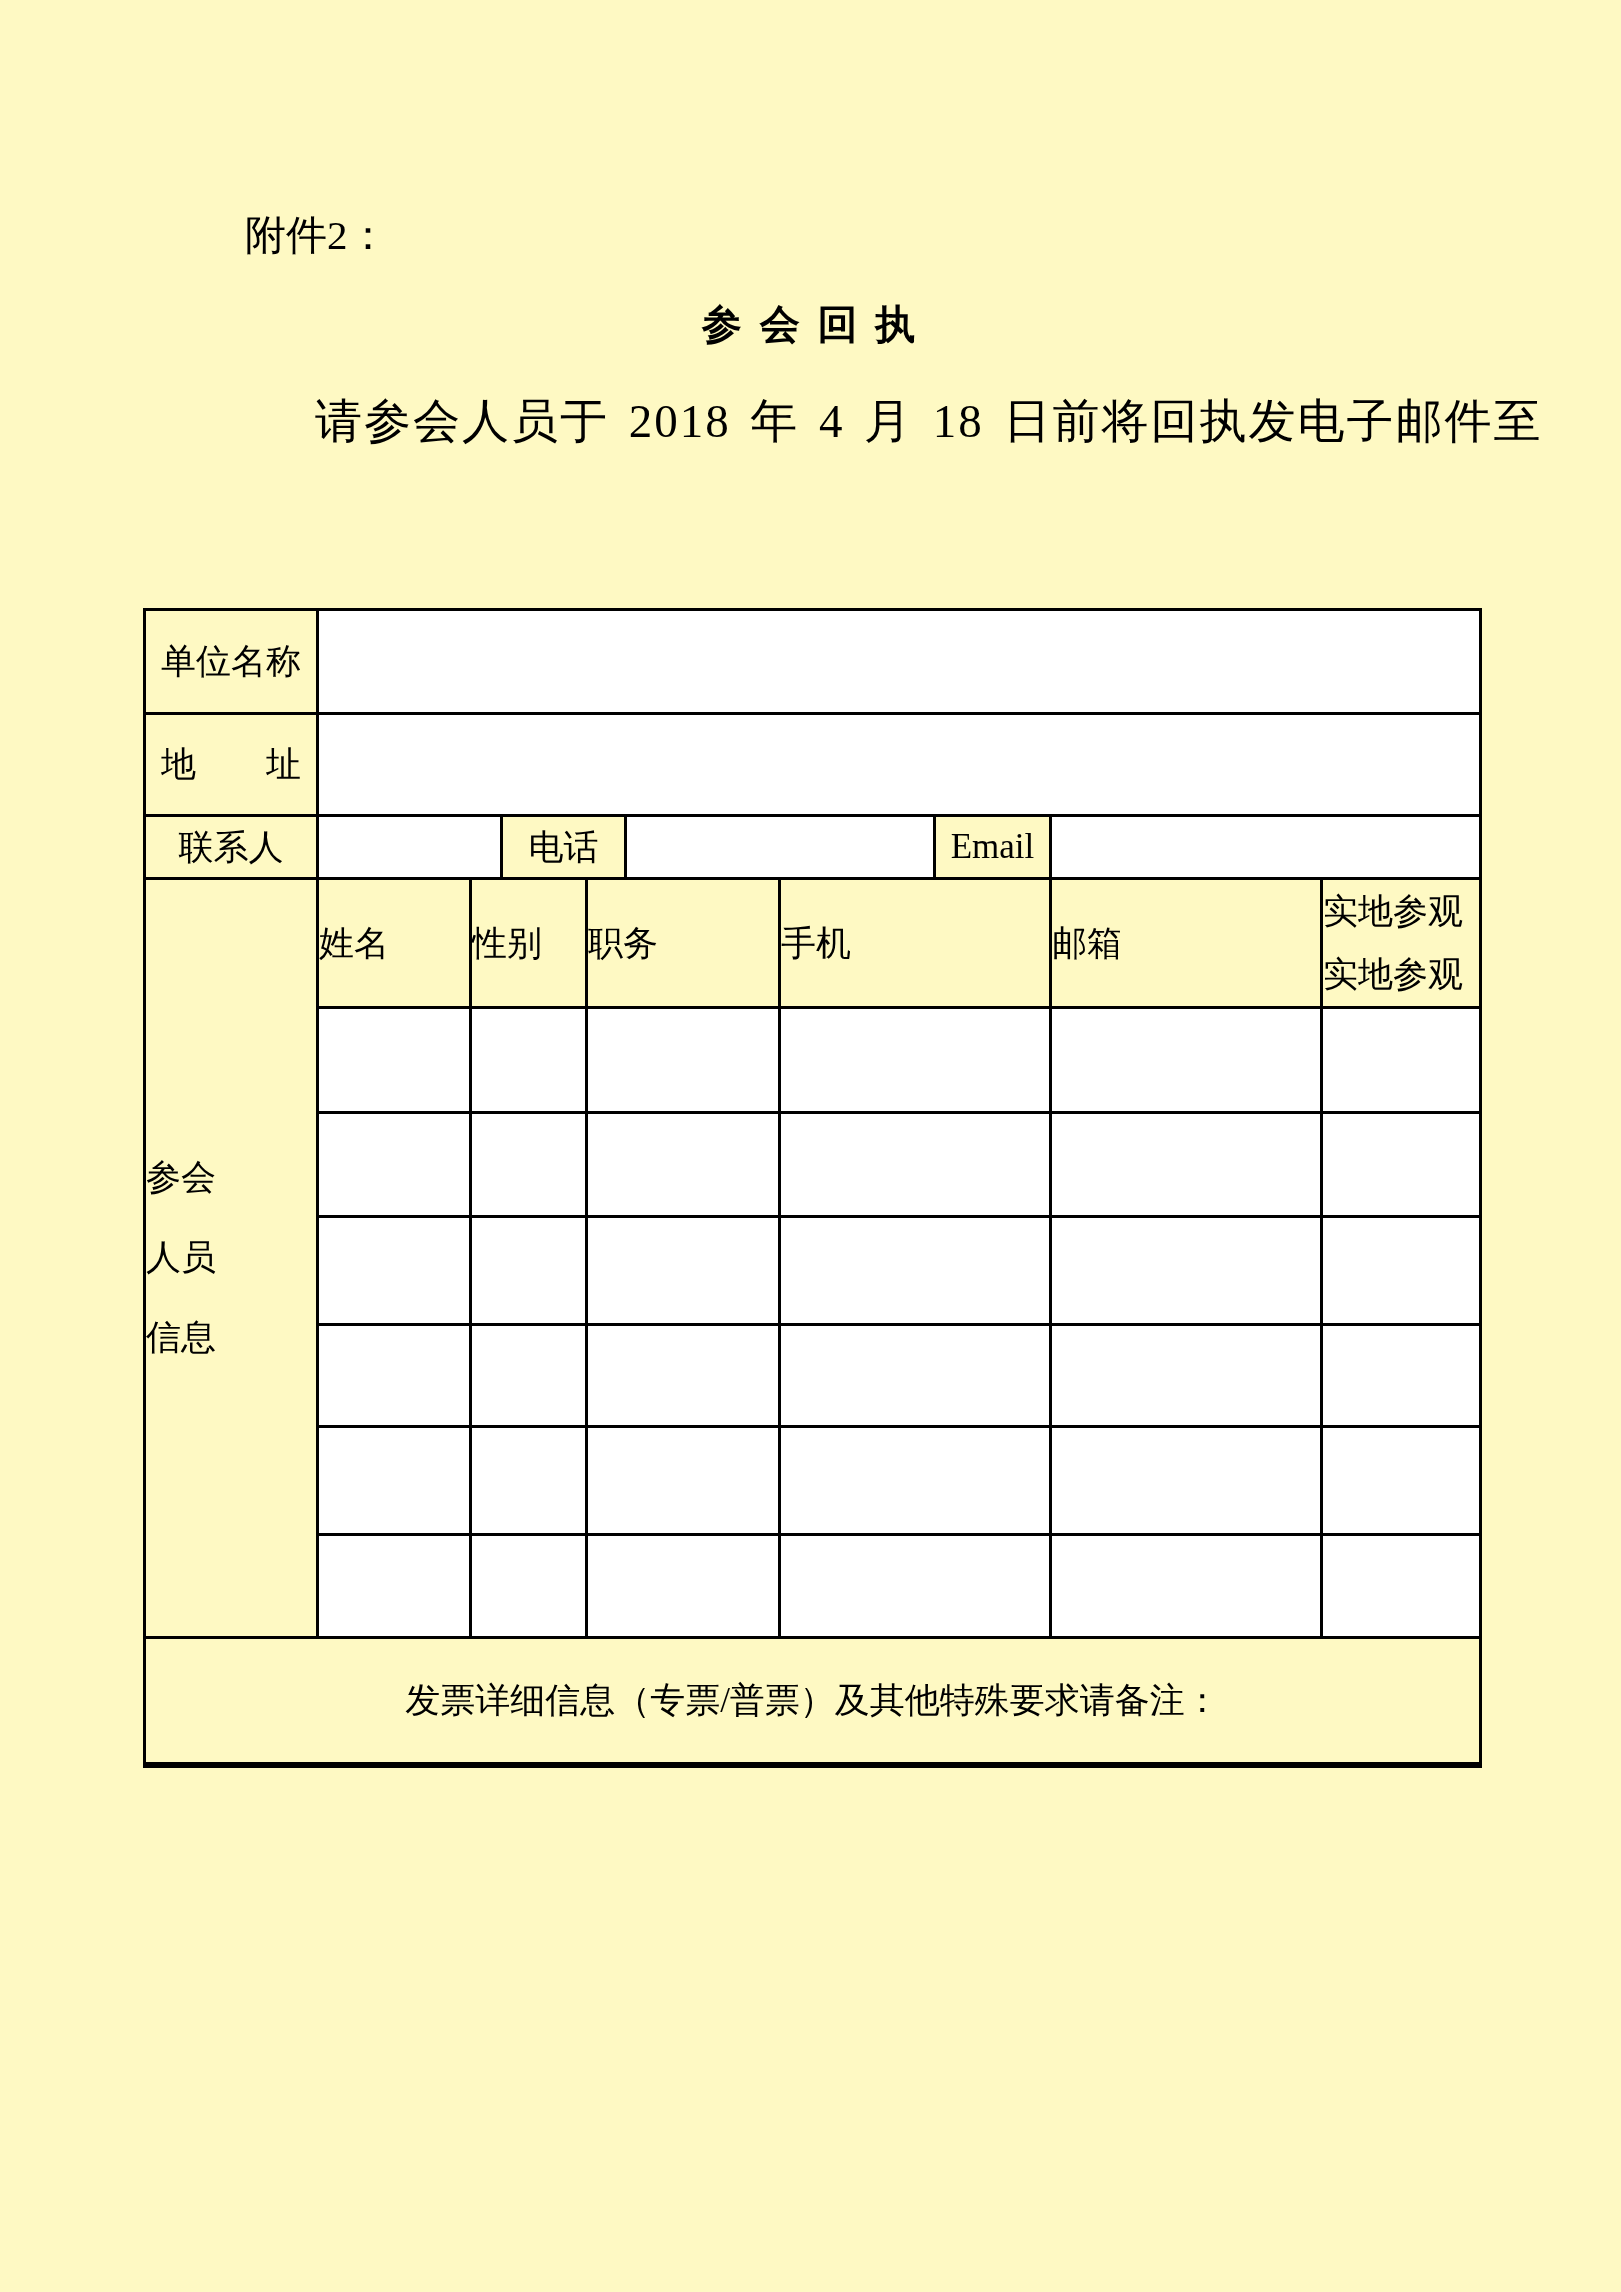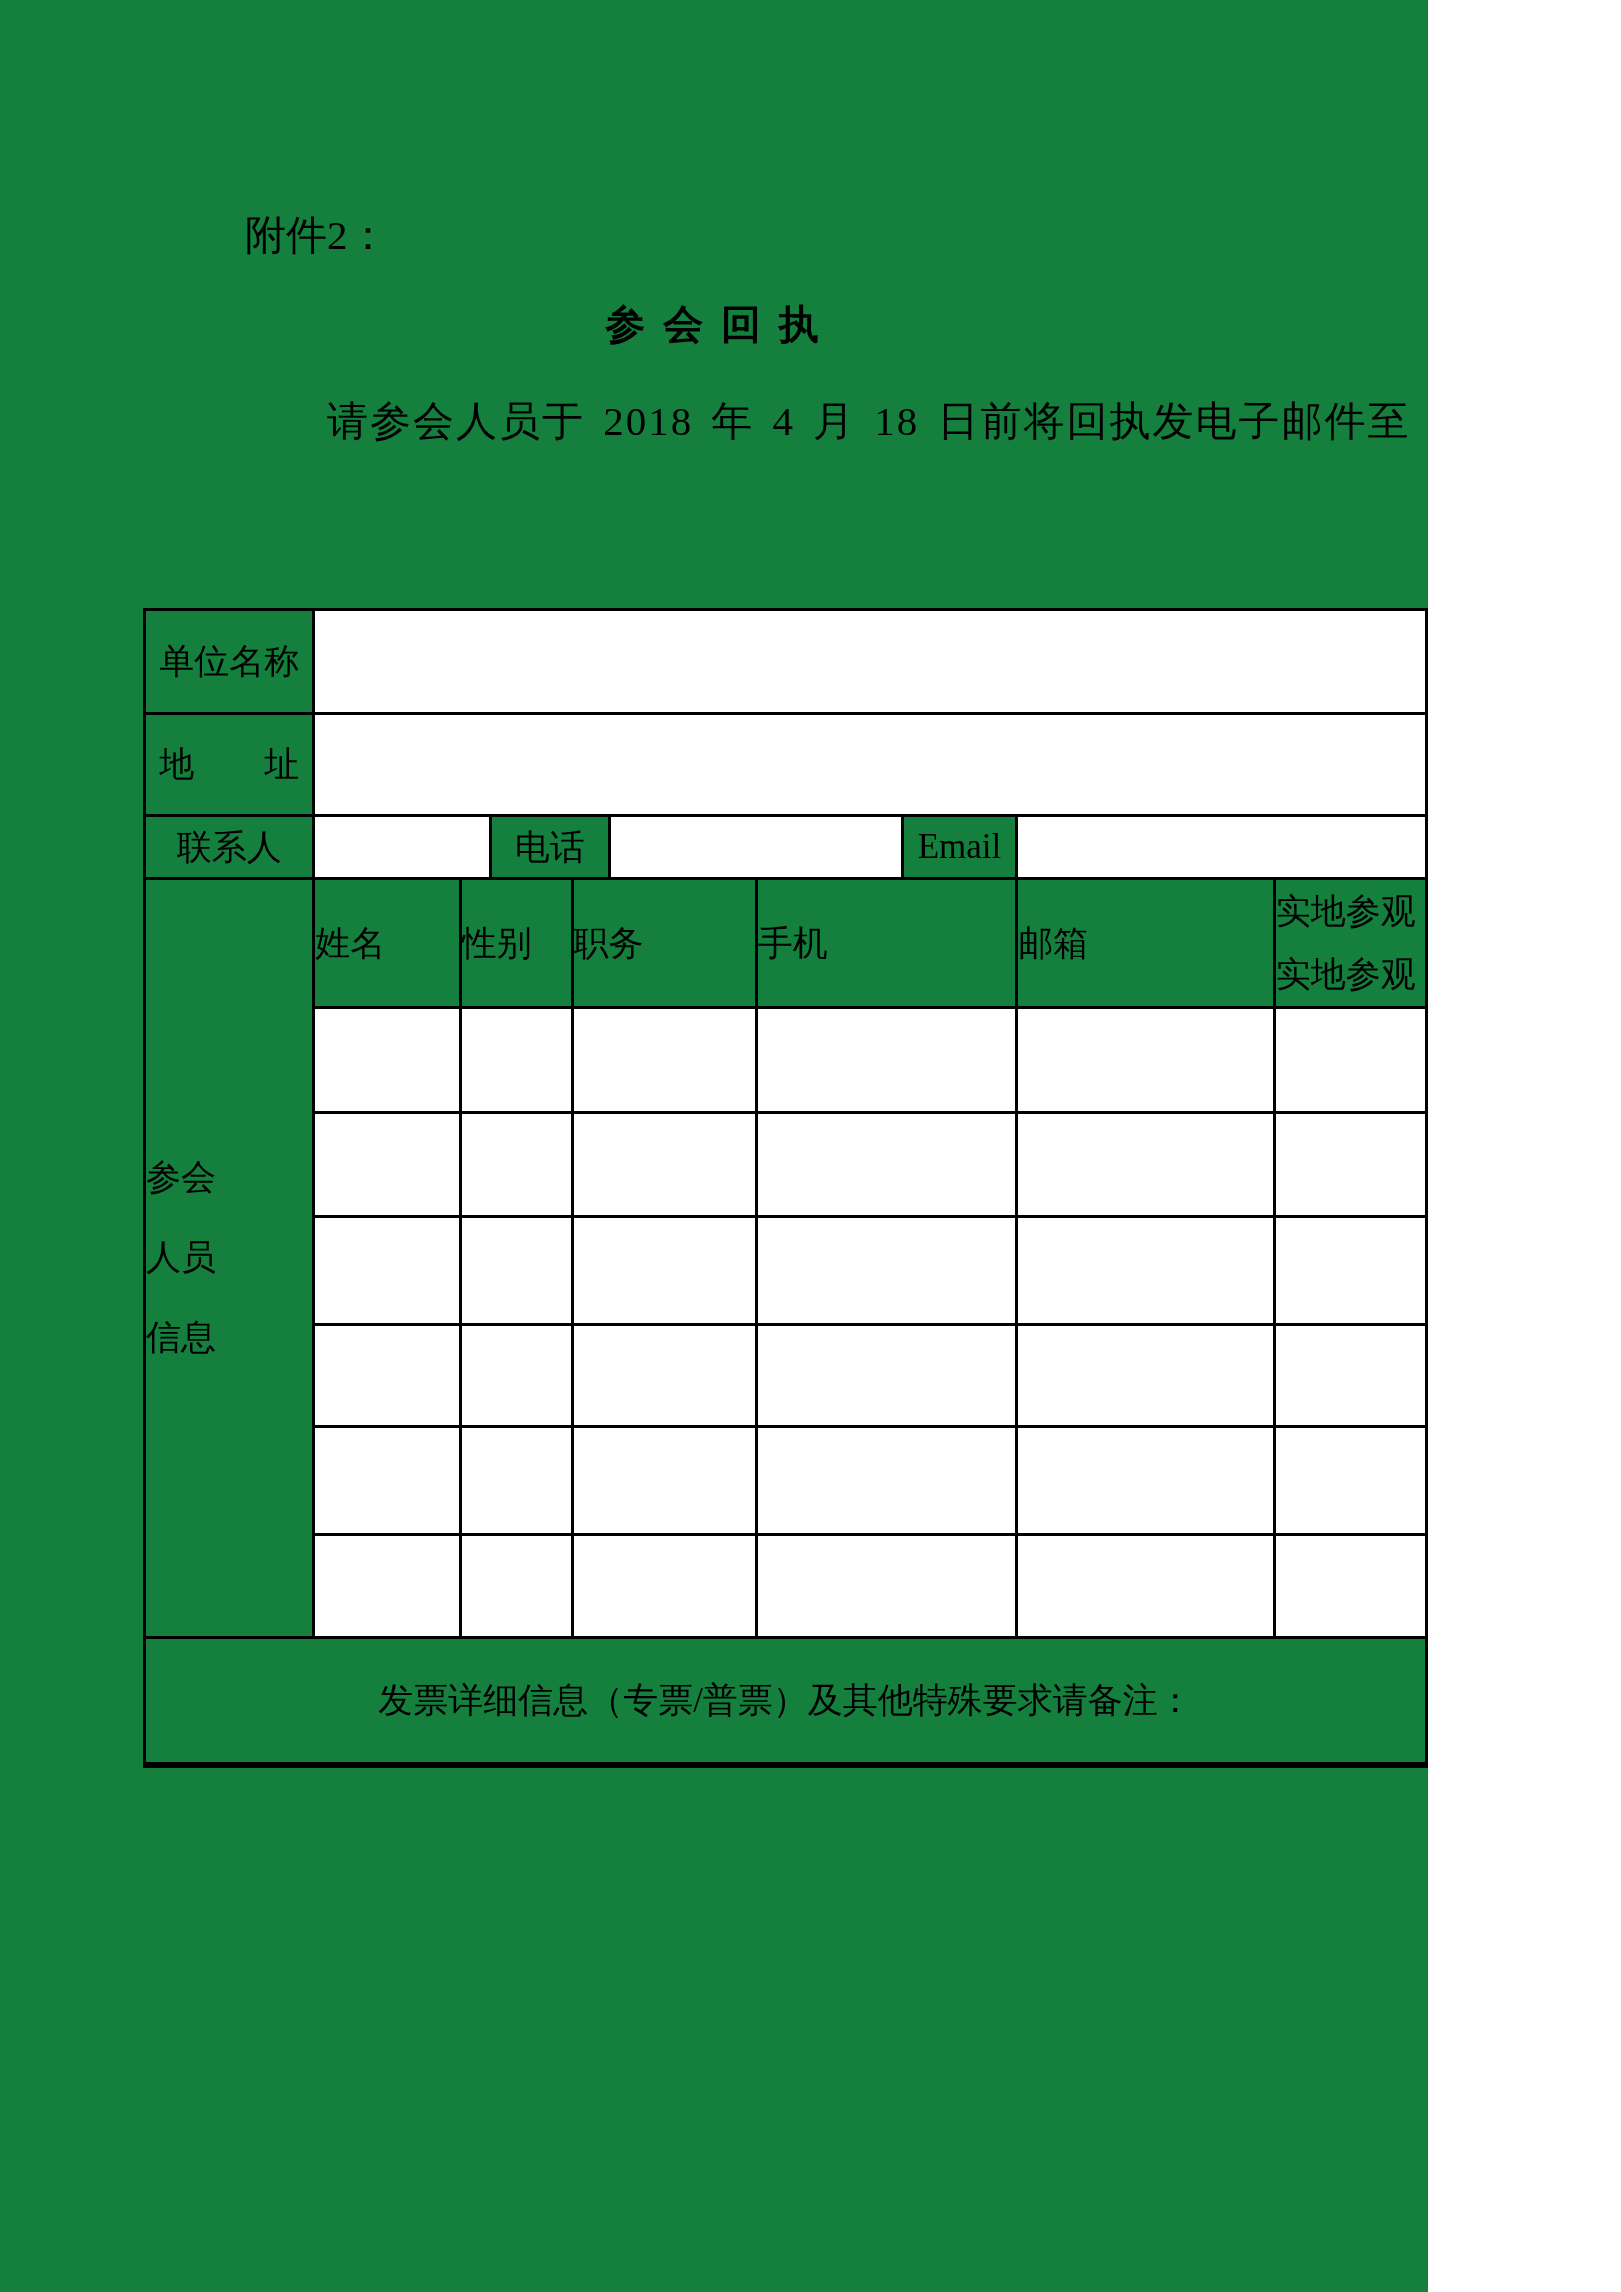--- a/index.html
+++ b/index.html
@@ -1,20 +1,20 @@
 <!DOCTYPE html>
 <html><head>
 <meta charset="utf-8">
 <style>
   html, body { margin: 0; padding: 0; background: #ffffff; }
   .page {
     position: relative;
-    width: 1428px;
+    width: 1621px;
     height: 2293px;
-    background: #15803d;
+    background: #fef9c3;
     color: #000000;
     font-family: "Liberation Serif", serif;
     overflow: hidden;
   }
 
   .attachment-label {
     position: absolute;
     left: 245px;
     top: 208px;
     font-size: 41px;
@@ -28,23 +28,23 @@
     top: 297px;
     text-align: center;
     font-size: 40px;
     font-weight: bold;
     letter-spacing: 3.9px;
     white-space: nowrap;
   }
 
   .intro {
     position: absolute;
-    left: 248px;
+    left: 236px;
     top: 380px;
-    font-size: 41px;
+    font-size: 47px;
     line-height: 82px;
     letter-spacing: 2px;
     word-spacing: 5.9px;
   }
   .intro .line { white-space: nowrap; }
   .intro .line1 { padding-left: 79px; }
 
   table.form-table {
     position: absolute;
     left: 143px;

